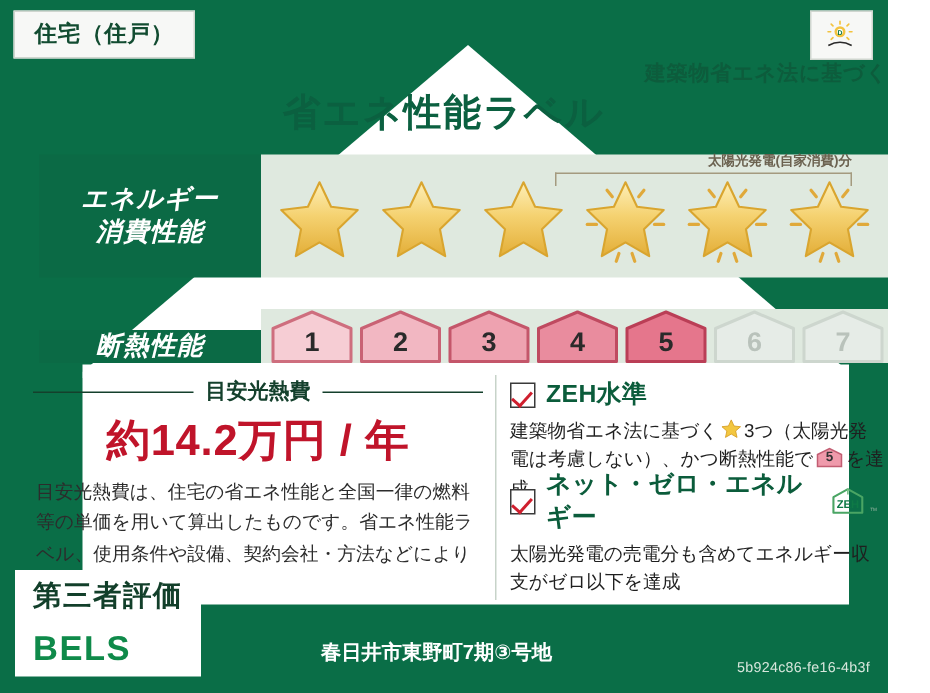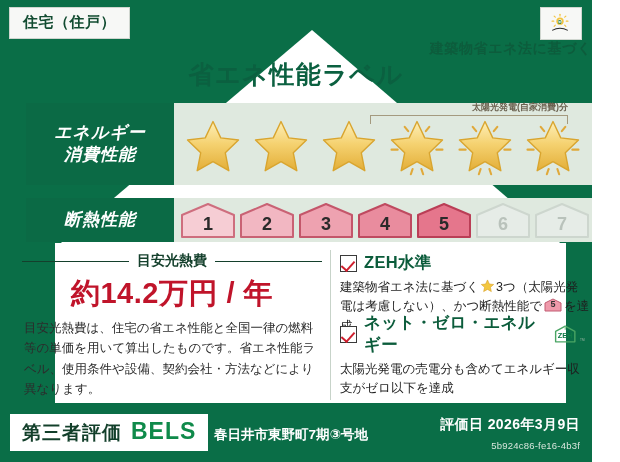--- a/index.html
+++ b/index.html
@@ -60,21 +60,21 @@
     text-align: center; font-size: 25px; font-weight: 700;
     color: #0b6040; letter-spacing: 1.5px;
   }
 
   
   .perf-row {
     position: absolute; left: 26px; width: 568px;
     display: flex; align-items: stretch;
   }
   #row-energy { top: 103px; height: 82px; }
-  #row-insul  { top: 198px; height: 44px; }
+  #row-insul  { top: 198px; height: 44px; align-items: flex-end; }
 
   .row-label {
     background: #0b6a45; color: #ffffff;
     width: 148px; flex: 0 0 148px;
     display: flex; flex-direction: column;
     align-items: center; justify-content: center;
     font-weight: 700; letter-spacing: 1px; line-height: 1.32; font-style: italic;
   }
   #row-energy .row-label { font-size: 17px; }
   #row-insul  .row-label { font-size: 17px; }
@@ -162,21 +162,21 @@
   .inline-badge span {
     position: absolute; left: 0; right: 0; bottom: 0px;
     text-align: center; font-size: 9px; font-weight: 700; color: #333; z-index: 2;
   }
   .zeh-logo { display: inline-block; width: 42px; height: 22px; vertical-align: -6px; margin-left: 3px; }
 
   
   .bels-chip {
     position: absolute; left: 10px; bottom: 11px;
     background: #ffffff; padding: 4px 12px 5px 12px;
-    display: flex; align-items: baseline; gap: 9px;
+    display: flex; align-items: baseline; gap: 9px; flex-direction: column;
   }
   .bels-chip .jp { font-size: 19px; font-weight: 700; color: #123f2a; letter-spacing: 1px; }
   .bels-chip .en { font-size: 23px; font-weight: 700; color: #0f8a4a; letter-spacing: 1px; }
   .addr {
     position: absolute; left: 214px; bottom: 18px;
     color: #ffffff; font-size: 13.5px; font-weight: 700;
   }
   .eval-date {
     position: absolute; right: 12px; bottom: 28px;
     color: #ffffff; font-size: 14px; font-weight: 700; letter-spacing: 0.4px;
@@ -412,16 +412,15 @@
       </svg>
     </div>
     <div class="crit-body">太陽光発電の売電分も含めてエネルギー収支がゼロ以下を達成</div>
   </div>
 
   <div class="bels-chip">
     <span class="jp">第三者評価</span>
     <span class="en">BELS</span>
   </div>
   <div class="addr">春日井市東野町7期③号地</div>
-  <div class="eval-date">評価日 2026年3月9日</div>
   <div class="eval-id">5b924c86-fe16-4b3f</div>
 
 </div>
 
 </body></html>

